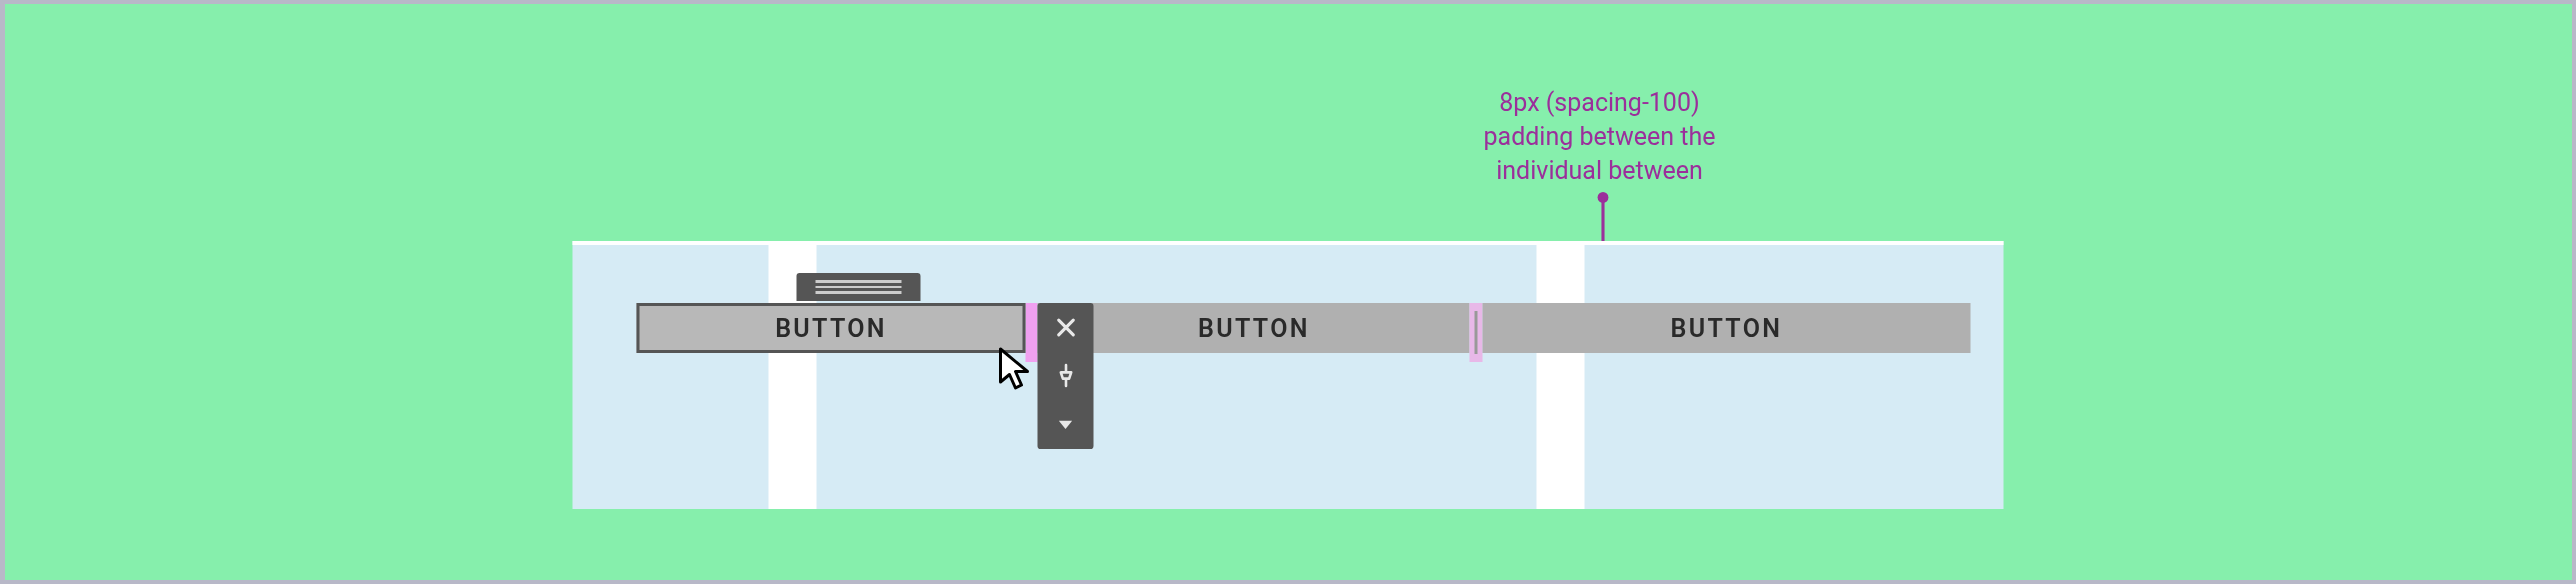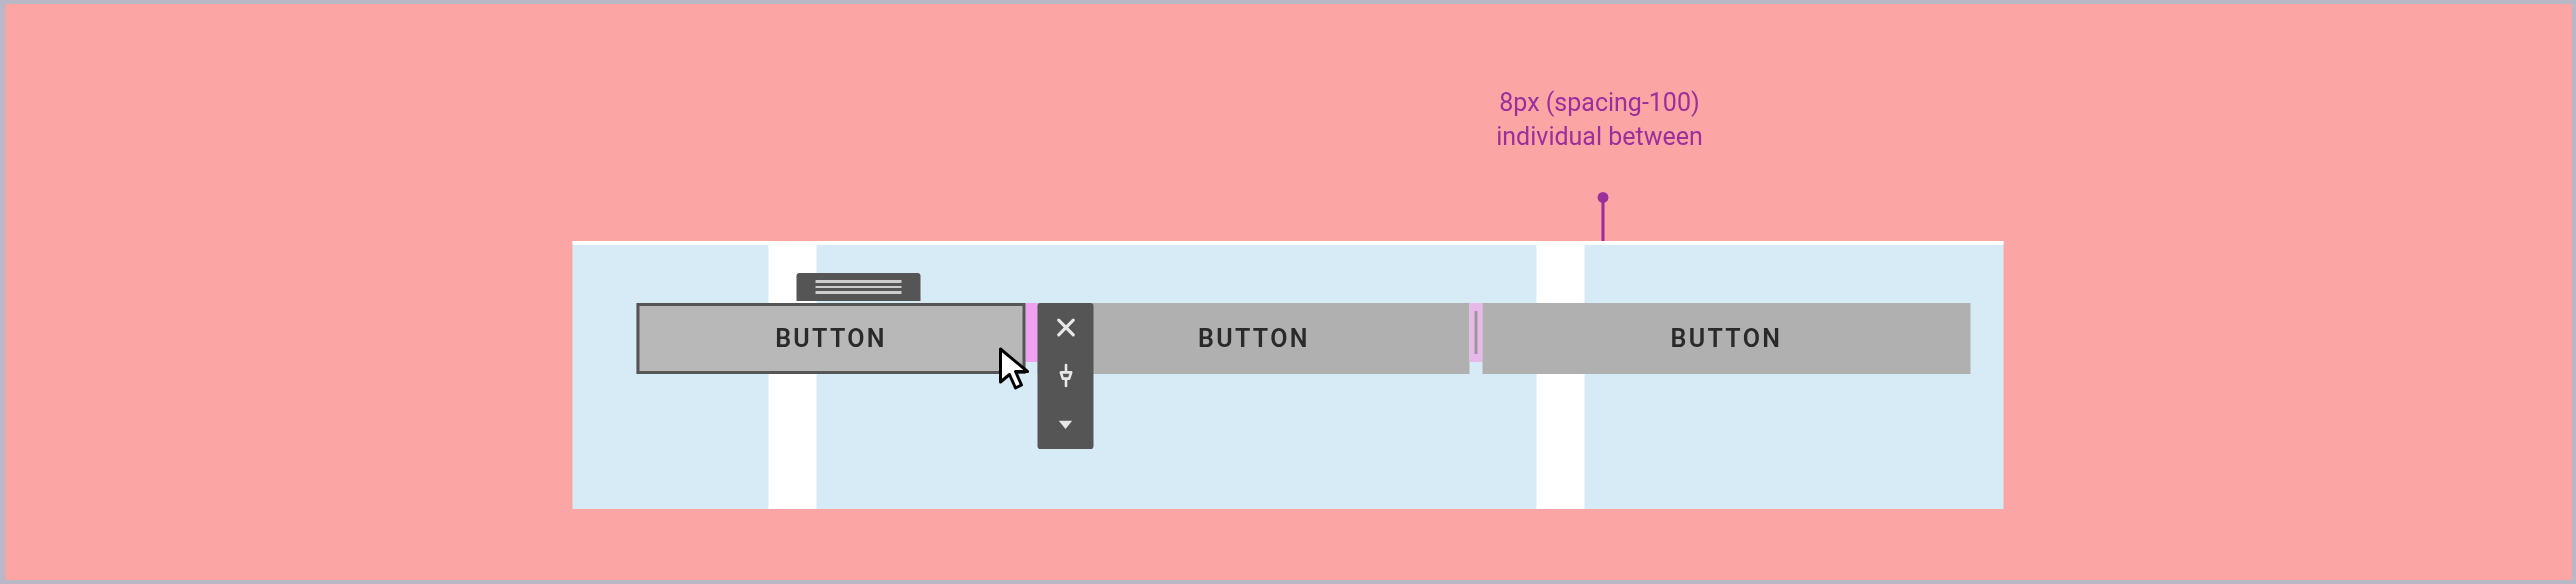--- a/index.html
+++ b/index.html
@@ -6,21 +6,21 @@
   body {
     background: #b8b8c8;
     width: 2576px;
     height: 584px;
     display: flex;
     align-items: center;
     justify-content: center;
     font-family: -apple-system, BlinkMacSystemFont, "Segoe UI", Roboto, sans-serif;
   }
   .outer-frame {
-    background: #fca5a5;
+    background: #86efac;
     width: 2567px;
     height: 576px;
     position: relative;
   }
   .content-area {
     position: absolute;
     left: 50%;
     transform: translateX(-50%);
     top: 82px;
     width: 1431px;
@@ -61,21 +61,21 @@
     position: absolute;
     top: 58px;
     left: 64px;
     right: 33px;
     height: 59px;
     display: flex;
     gap: 0;
   }
   .btn {
     background: #b0b0b0;
-    height: 71px;
+    height: 50px;
     display: flex;
     align-items: center;
     justify-content: center;
     font-size: 25px;
     font-weight: 600;
     letter-spacing: 2.3px;
     color: #2a2a2a;
     position: relative;
   }
   .btn.b1 {
@@ -153,20 +153,21 @@
   }
 </style>
 </head>
 <body>
 
 <div class="outer-frame">
   <div class="content-area">
 
     <div class="annotation">
       <div>8px (spacing-100)</div>
+      <div>padding between the</div>
       <div>individual between</div>
     </div>
 
     <svg class="annotation-line" width="31" height="202" viewBox="0 0 40 260">
       <circle cx="20" cy="8" r="7" fill="#9b2f9b"></circle>
       <line x1="20" y1="8" x2="20" y2="236" stroke="#9b2f9b" stroke-width="4"></line>
       <polyline points="8,222 20,236 32,222" fill="none" stroke="#9b2f9b" stroke-width="4"></polyline>
     </svg>
 
     <div class="ui-mock">

